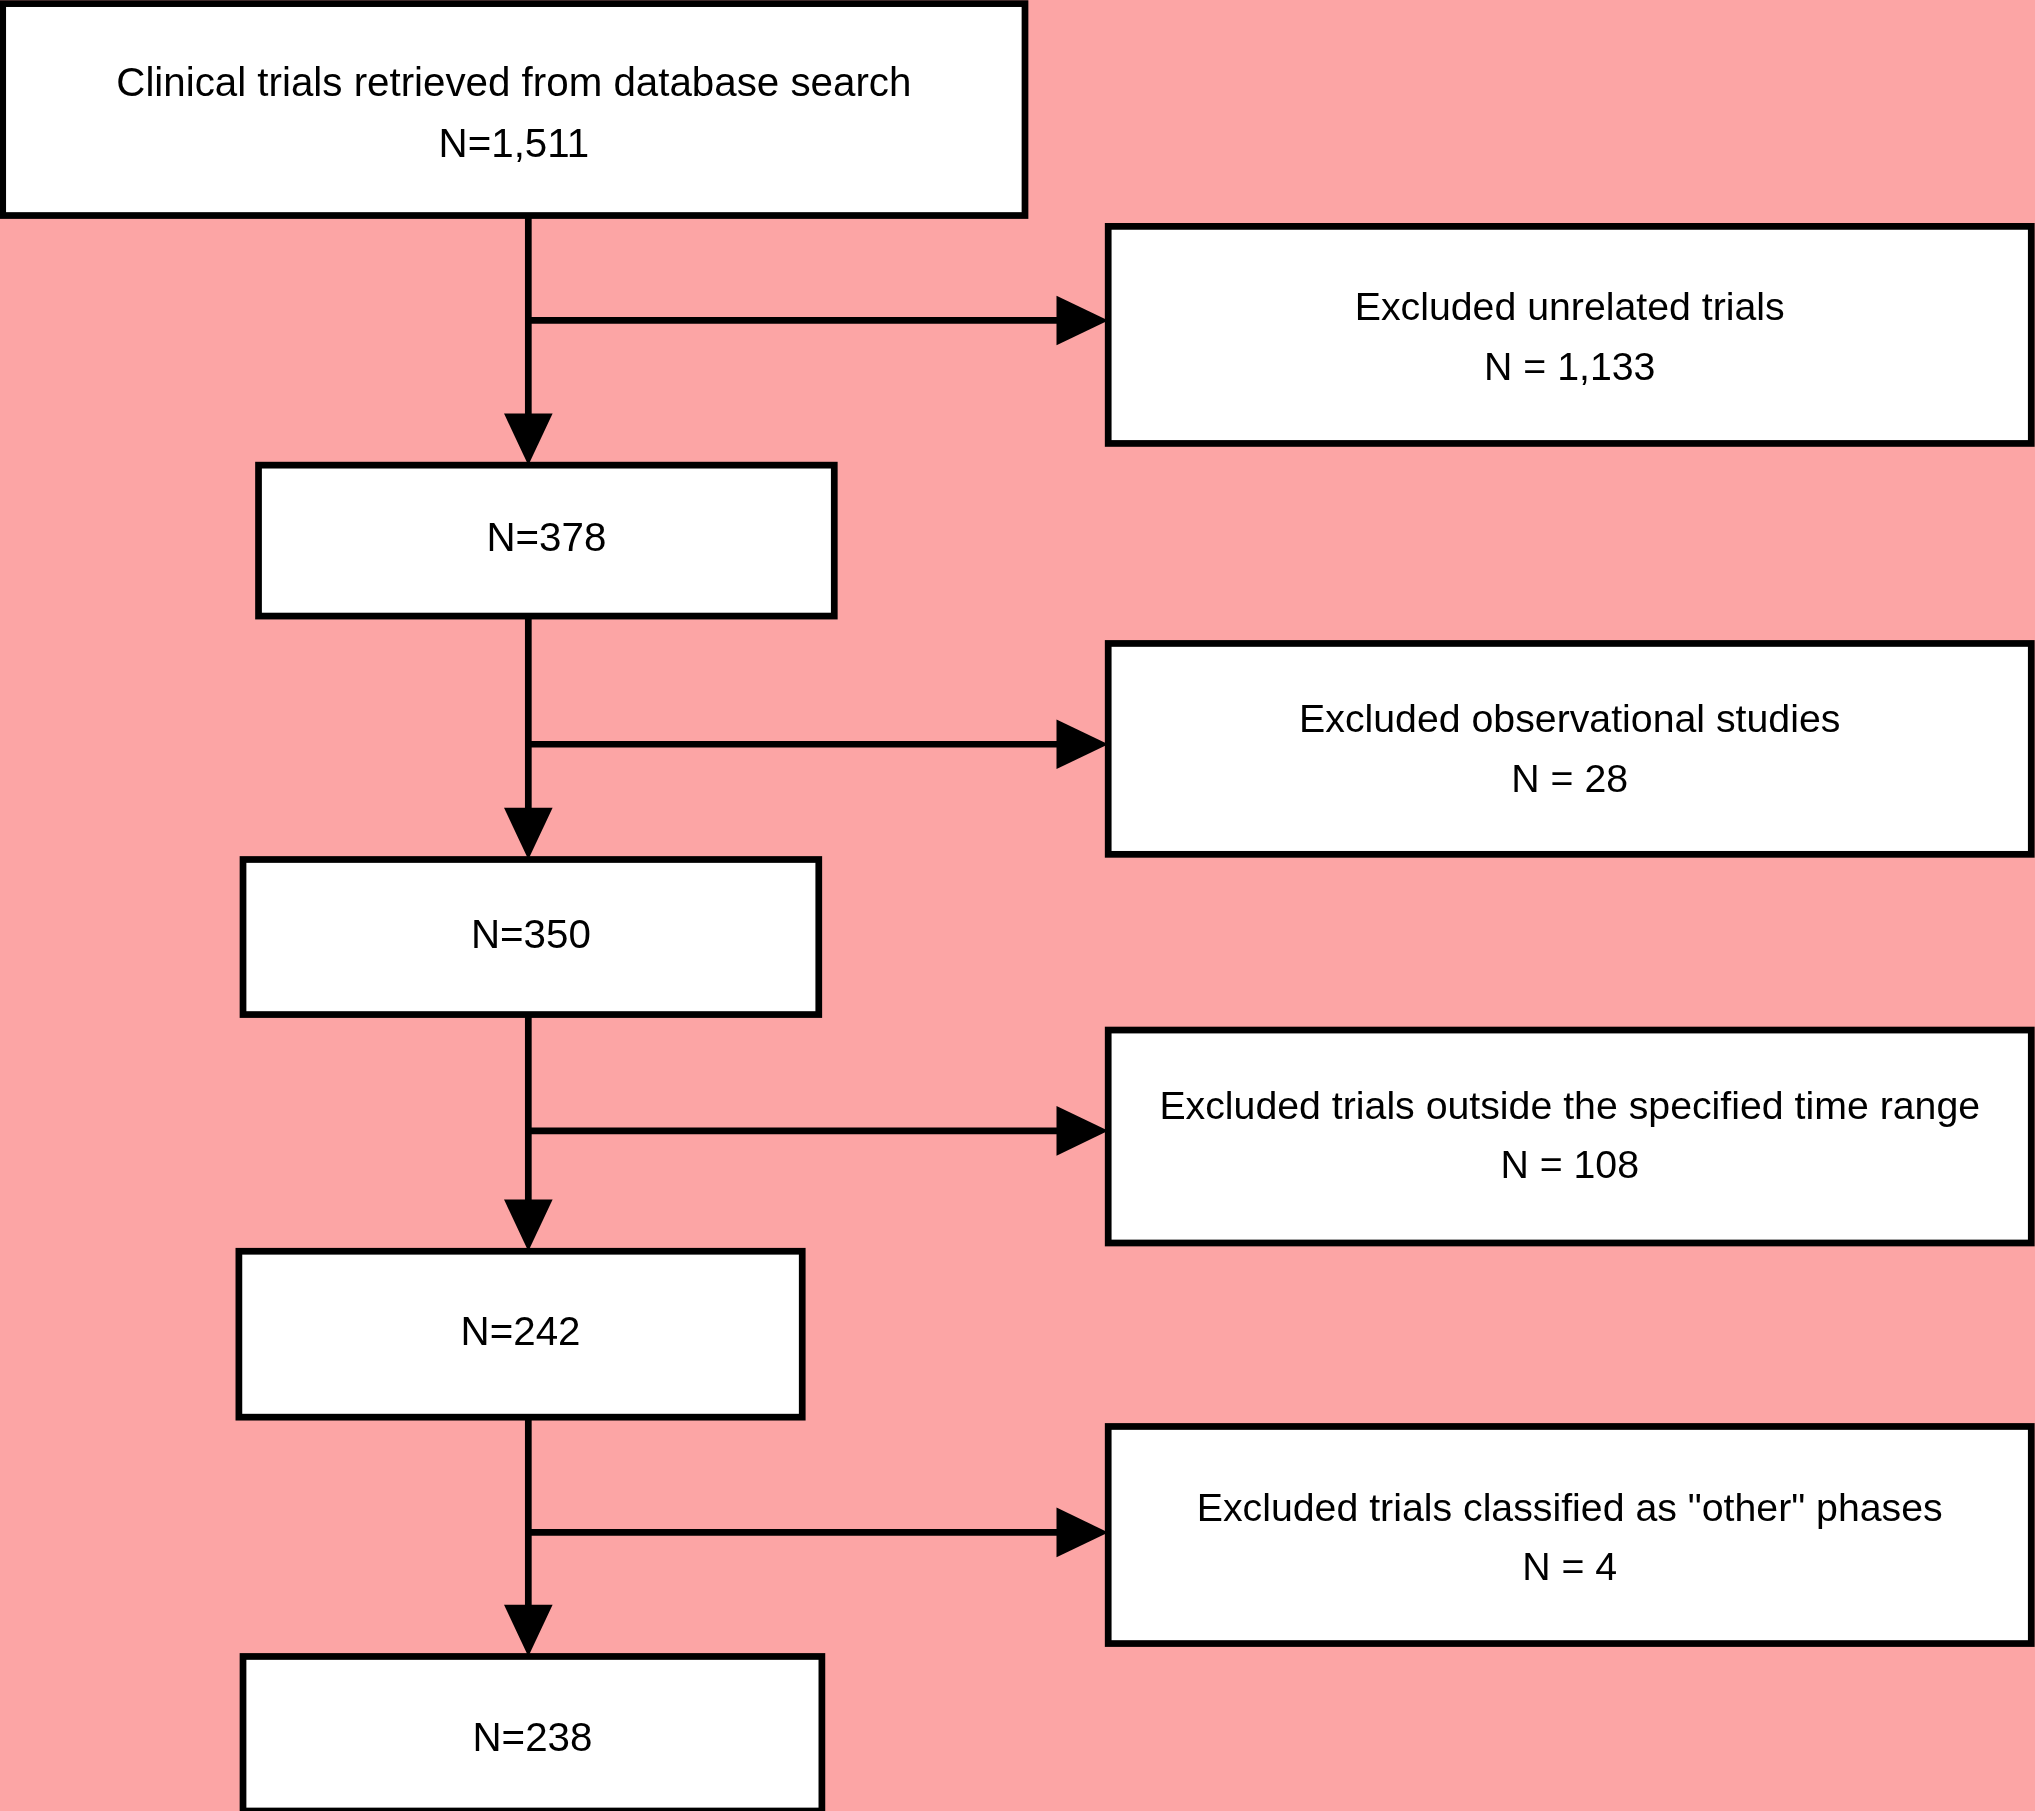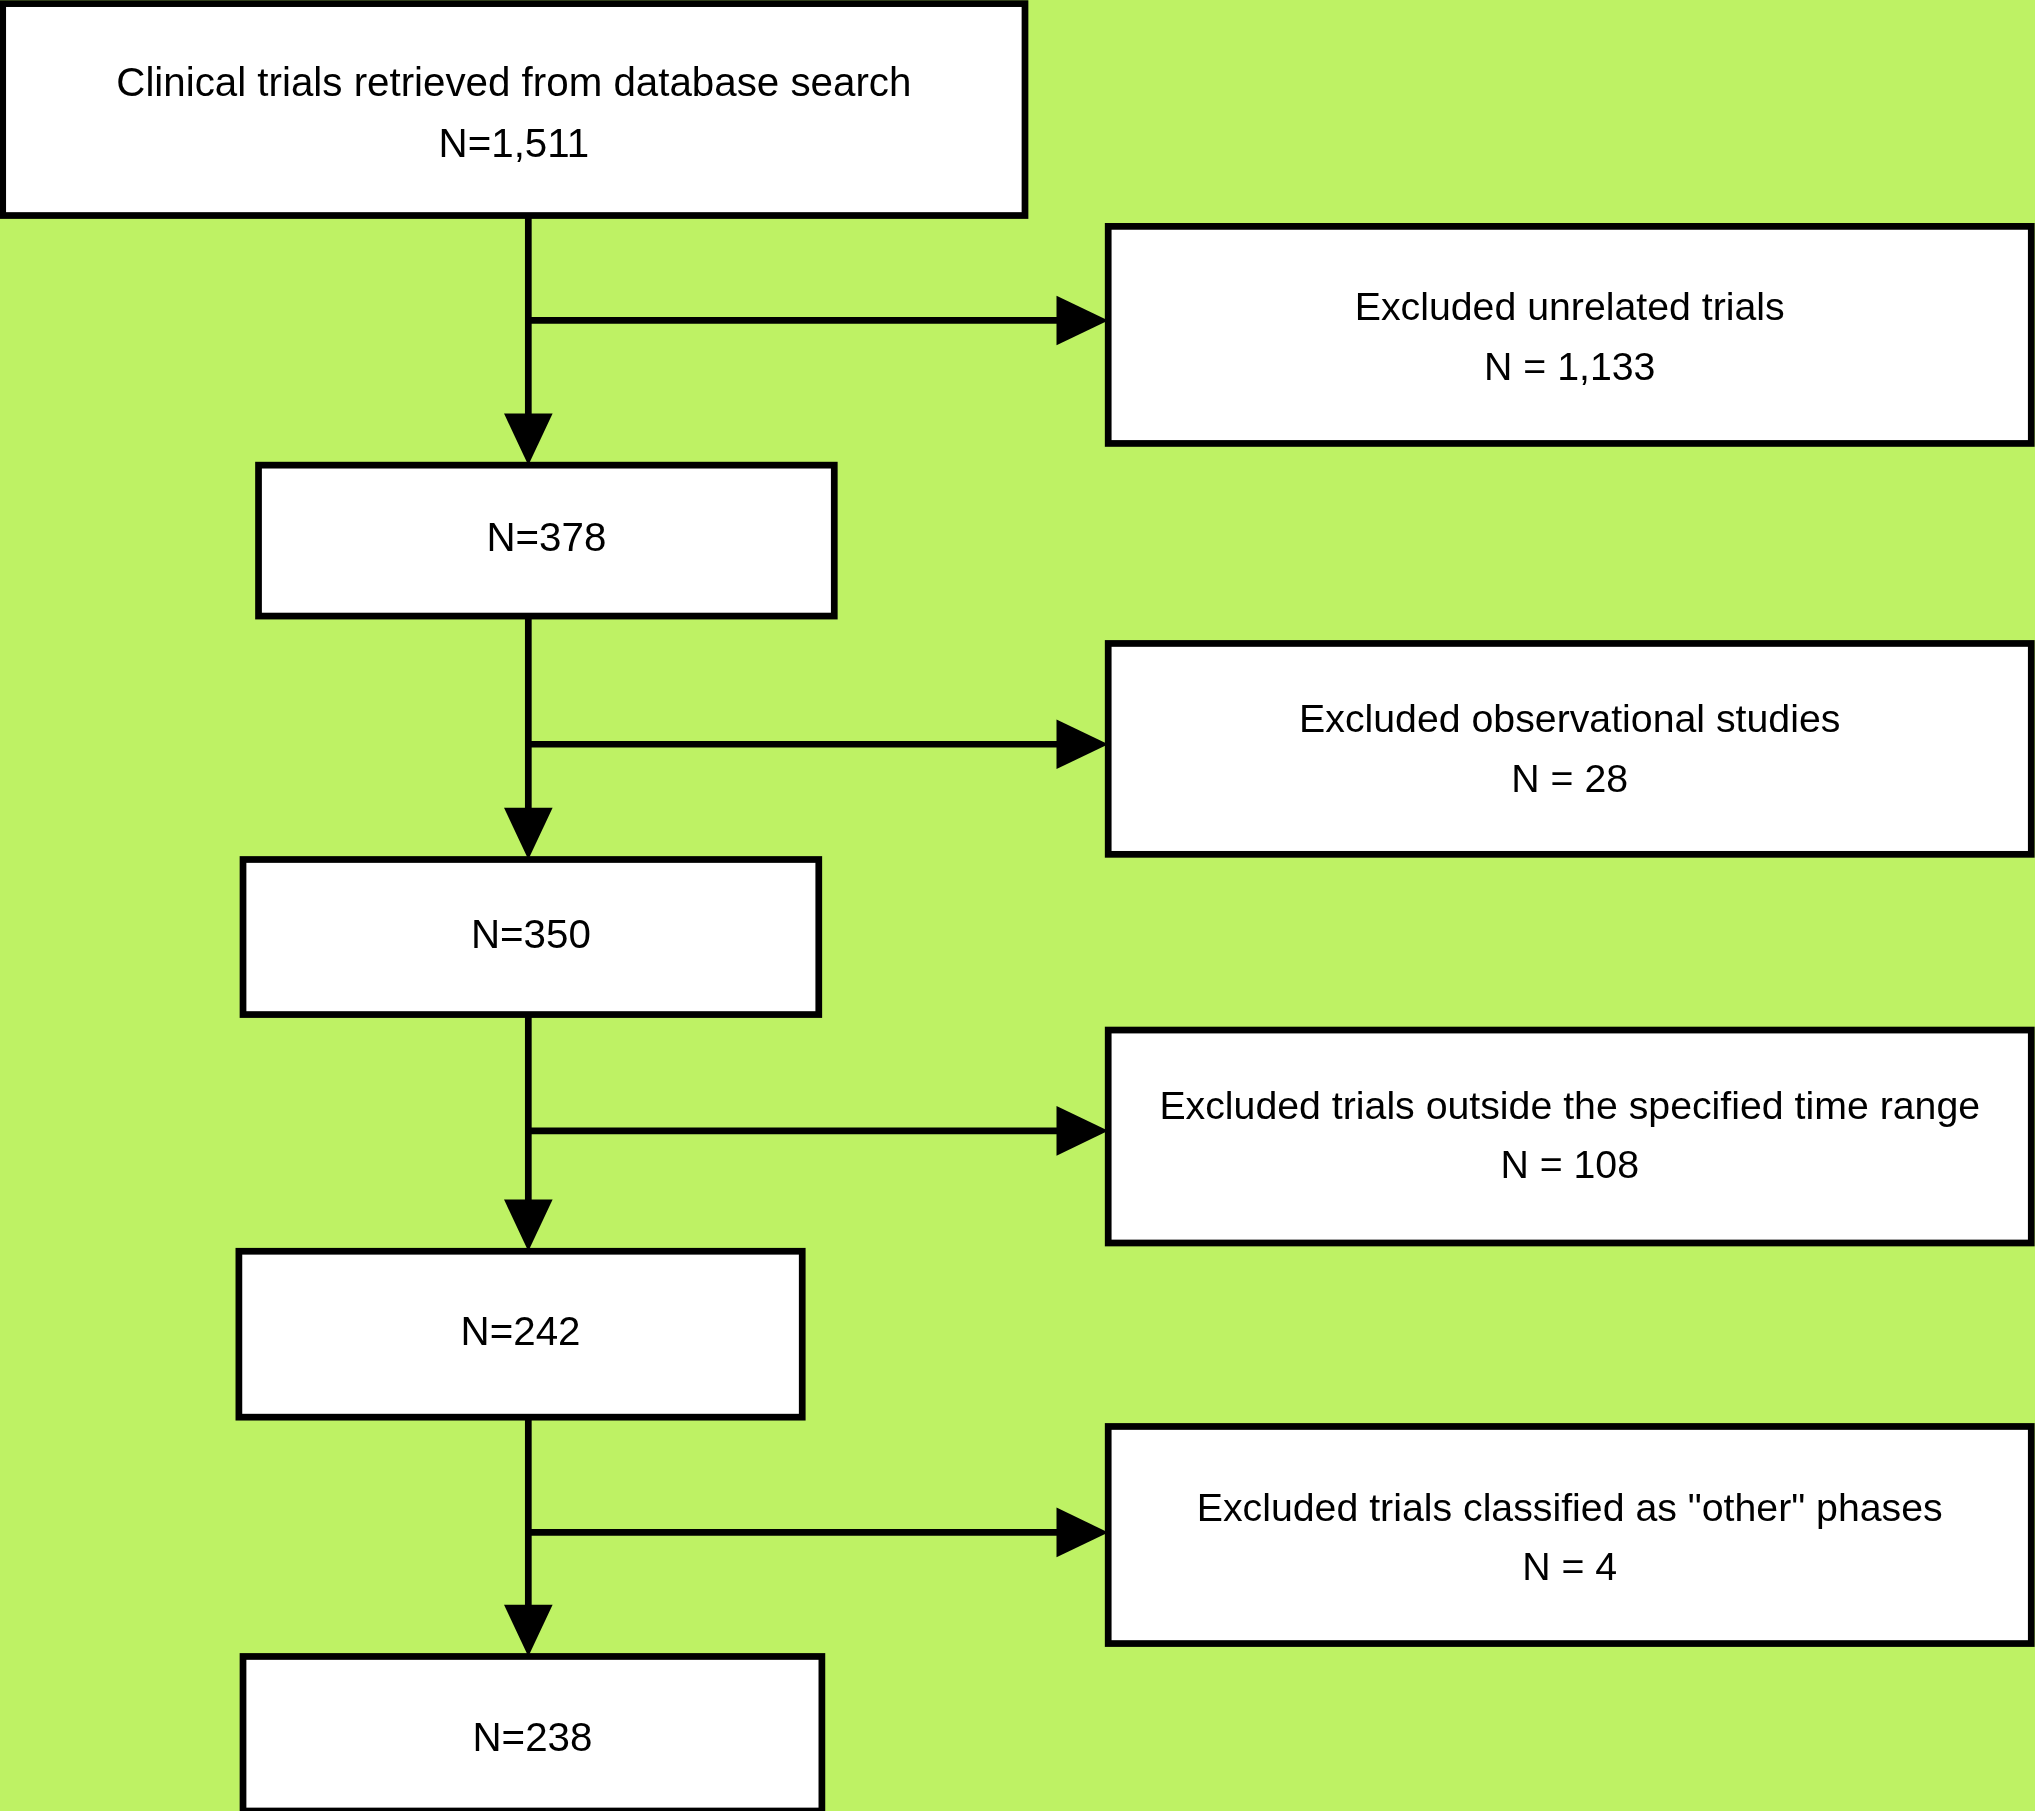--- a/index.html
+++ b/index.html
@@ -7,21 +7,21 @@
     padding: 0;
     background: #ffffff;
   }
   body {
     font-family: "Liberation Sans", sans-serif;
   }
   #flow-root {
     position: relative;
     width: 2035px;
     height: 1811px;
-    background: #bef264;
+    background: #fca5a5;
     overflow: hidden;
   }
   #flow-svg {
     position: absolute;
     top: 0;
     left: 0;
     width: 2035px;
     height: 1811px;
     display: block;
   }

